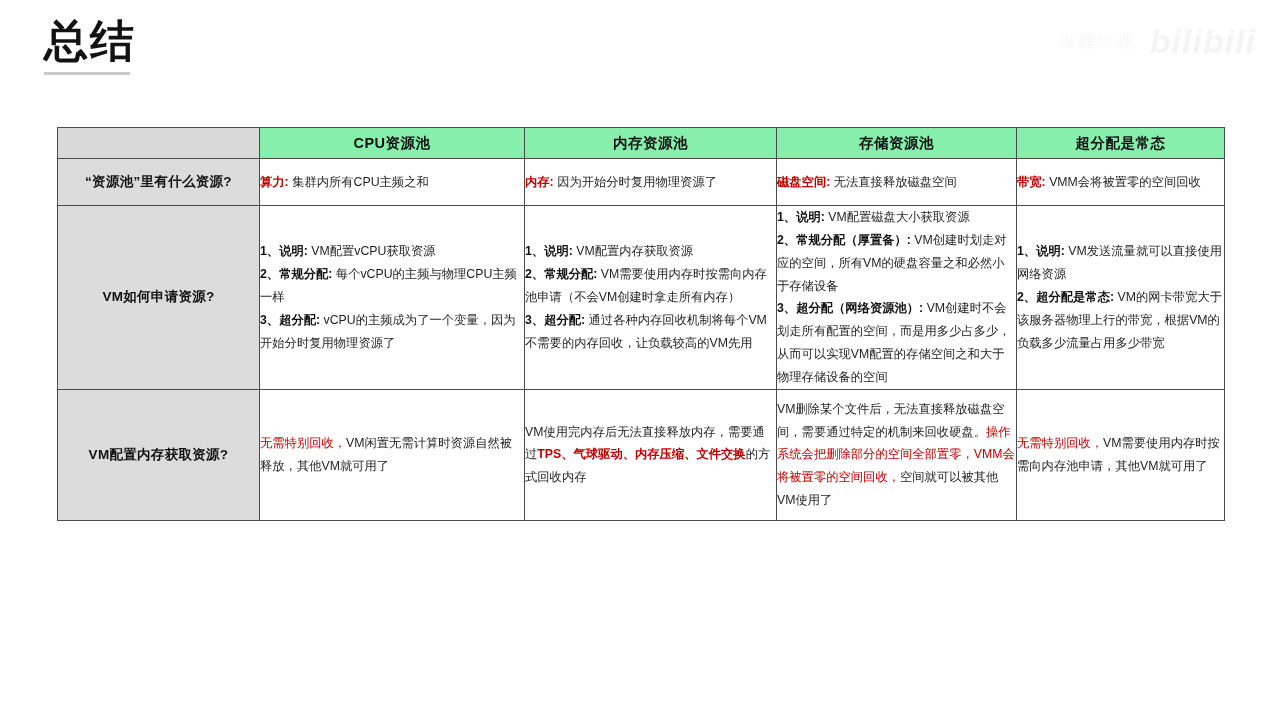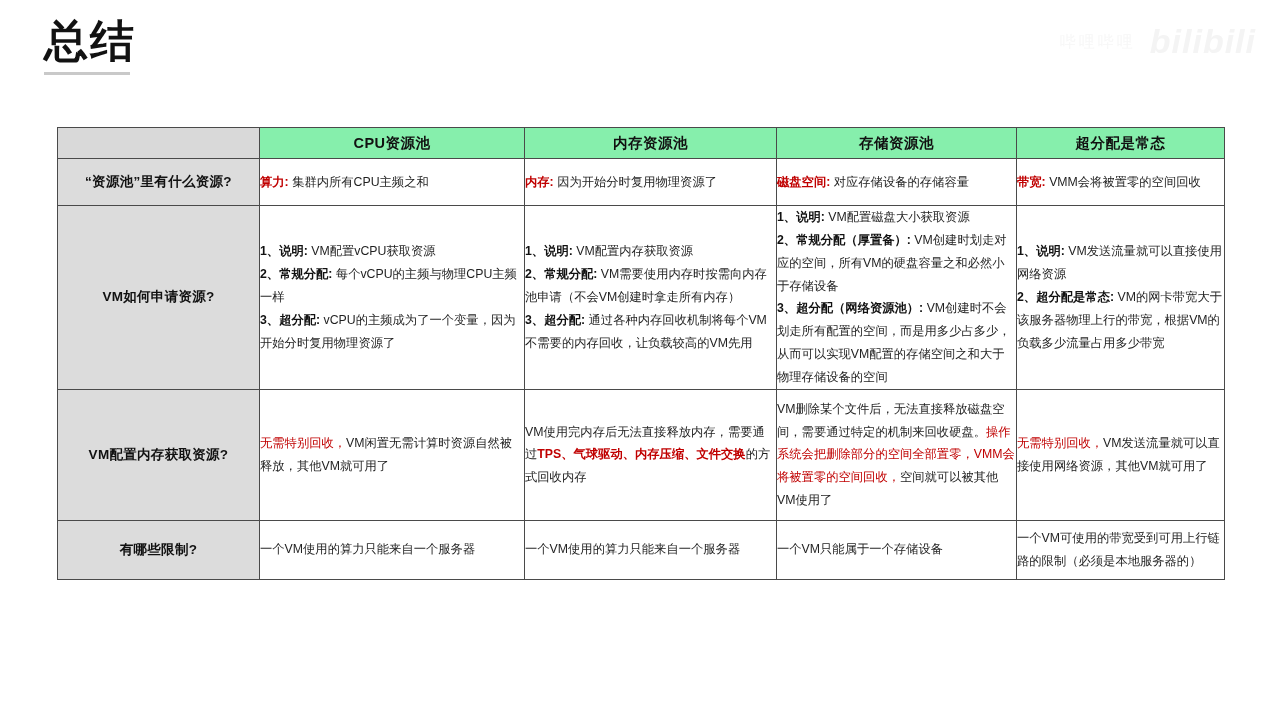--- a/index.html
+++ b/index.html
@@ -168,21 +168,21 @@
         <td class="cell mid">
           <span class="red">算力:</span>
           <span>集群内所有CPU主频之和</span>
         </td>
         <td class="cell mid">
           <span class="red">内存:</span>
           <span>因为开始分时复用物理资源了</span>
         </td>
         <td class="cell mid">
           <span class="red">磁盘空间:</span>
-          <span>对应存储设备的存储容量</span>
+          <span>无法直接释放磁盘空间</span>
         </td>
         <td class="cell mid">
           <span class="red">带宽:</span>
           <span>VMM会将被置零的空间回收</span>
         </td>
       </tr>
 
       <tr class="row-apply">
         <td class="rowlabel">VM如何申请资源?</td>
 
@@ -252,27 +252,20 @@
 
         <td class="cell">
           <span>VM使用完内存后无法直接释放内存，需要通过</span><span class="red">TPS、气球驱动、内存压缩、文件交换</span><span>的方式回收内存</span>
         </td>
 
         <td class="cell">
           <span>VM删除某个文件后，无法直接释放磁盘空间，需要通过特定的机制来回收硬盘。</span><span class="red-n">操作系统会把删除部分的空间全部置零，VMM会将被置零的空间回收，</span><span>空间就可以被其他VM使用了</span>
         </td>
 
         <td class="cell">
-          <span class="red-n">无需特别回收，</span><span>VM发送流量就可以直接使用网络资源，其他VM就可用了</span>
-        </td>
-      </tr>
-
-      <tr class="row-limit">
-        <td class="rowlabel">有哪些限制?</td>
-        <td class="cell">一个VM使用的算力只能来自一个服务器</td>
-        <td class="cell">一个VM使用的算力只能来自一个服务器</td>
-        <td class="cell">一个VM只能属于一个存储设备</td>
-        <td class="cell">一个VM可使用的带宽受到可用上行链路的限制（必须是本地服务器的）</td>
-      </tr>
+          <span class="red-n">无需特别回收，</span><span>VM需要使用内存时按需向内存池申请，其他VM就可用了</span>
+        </td>
+      </tr>
+
 
     </tbody>
   </table>
 </div>
 
 </body></html>

